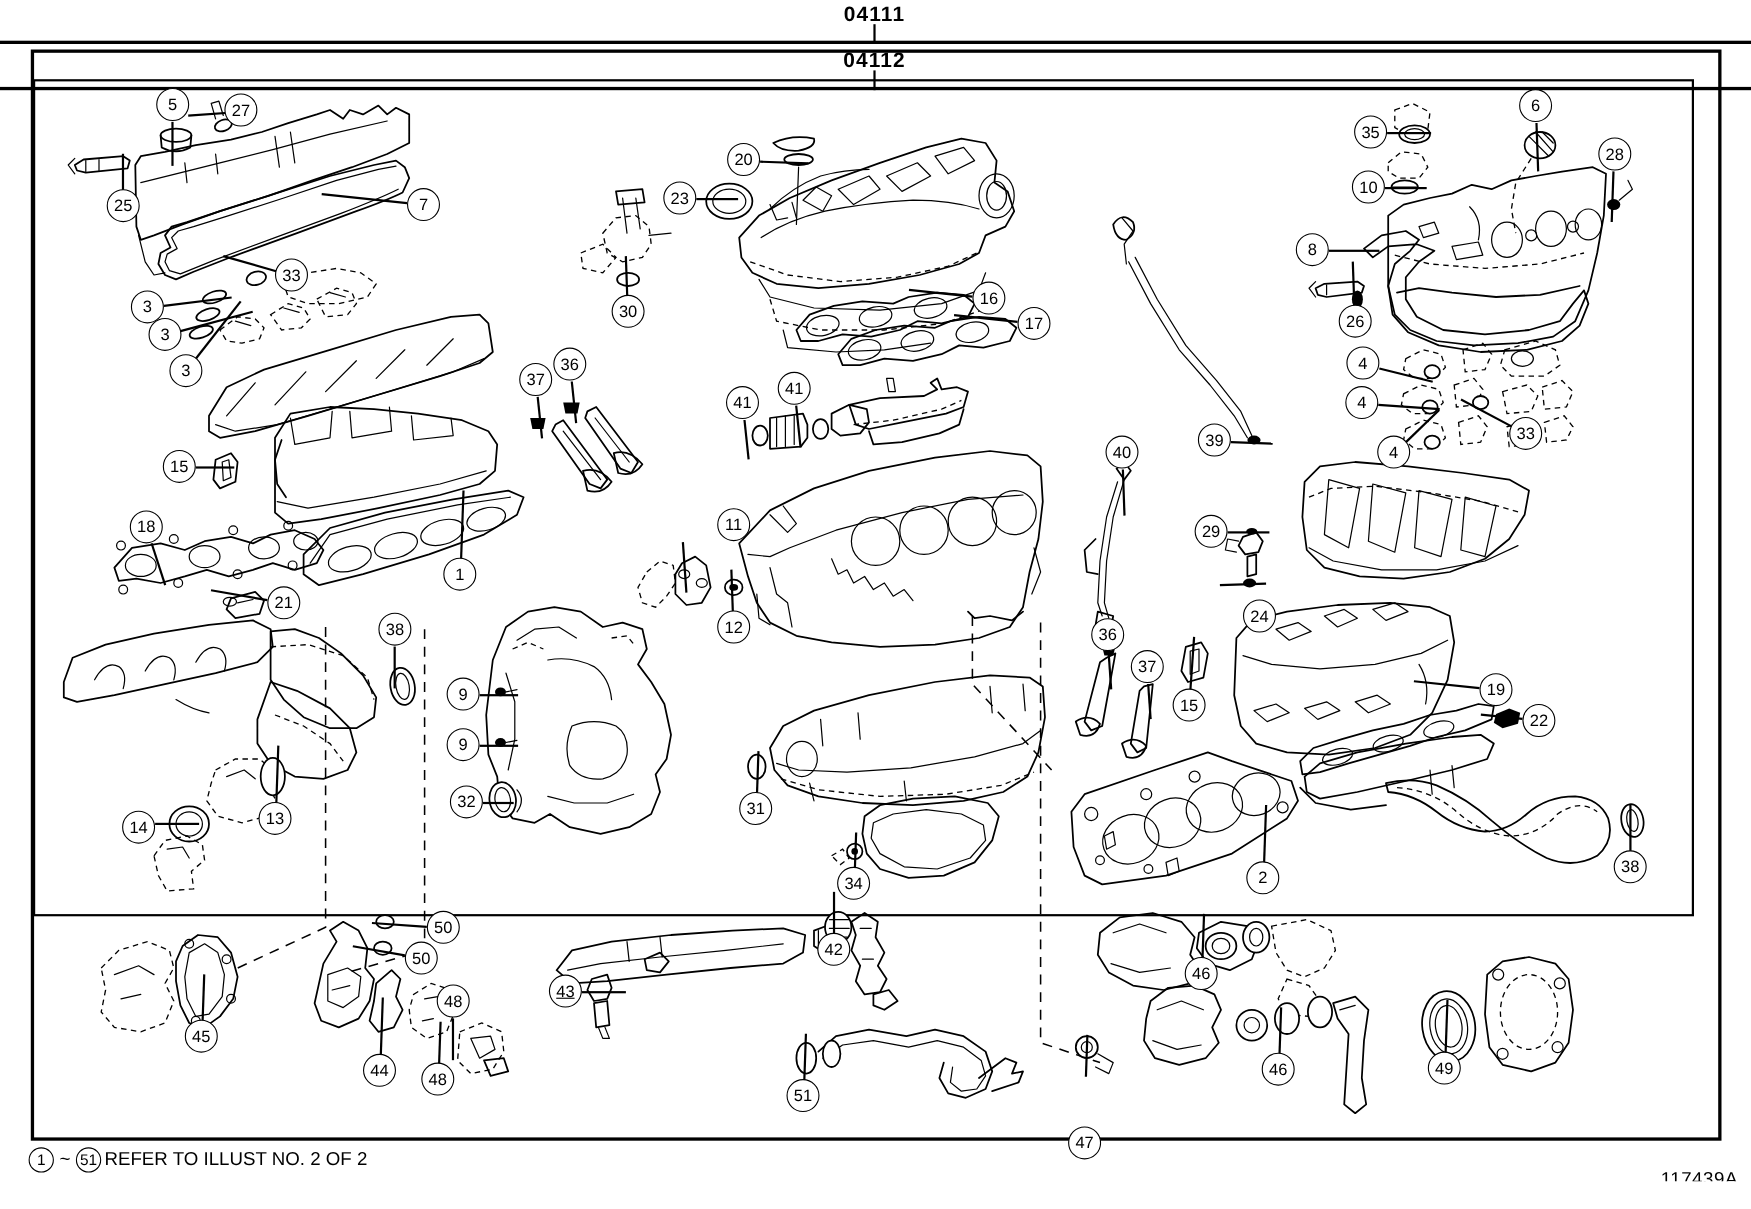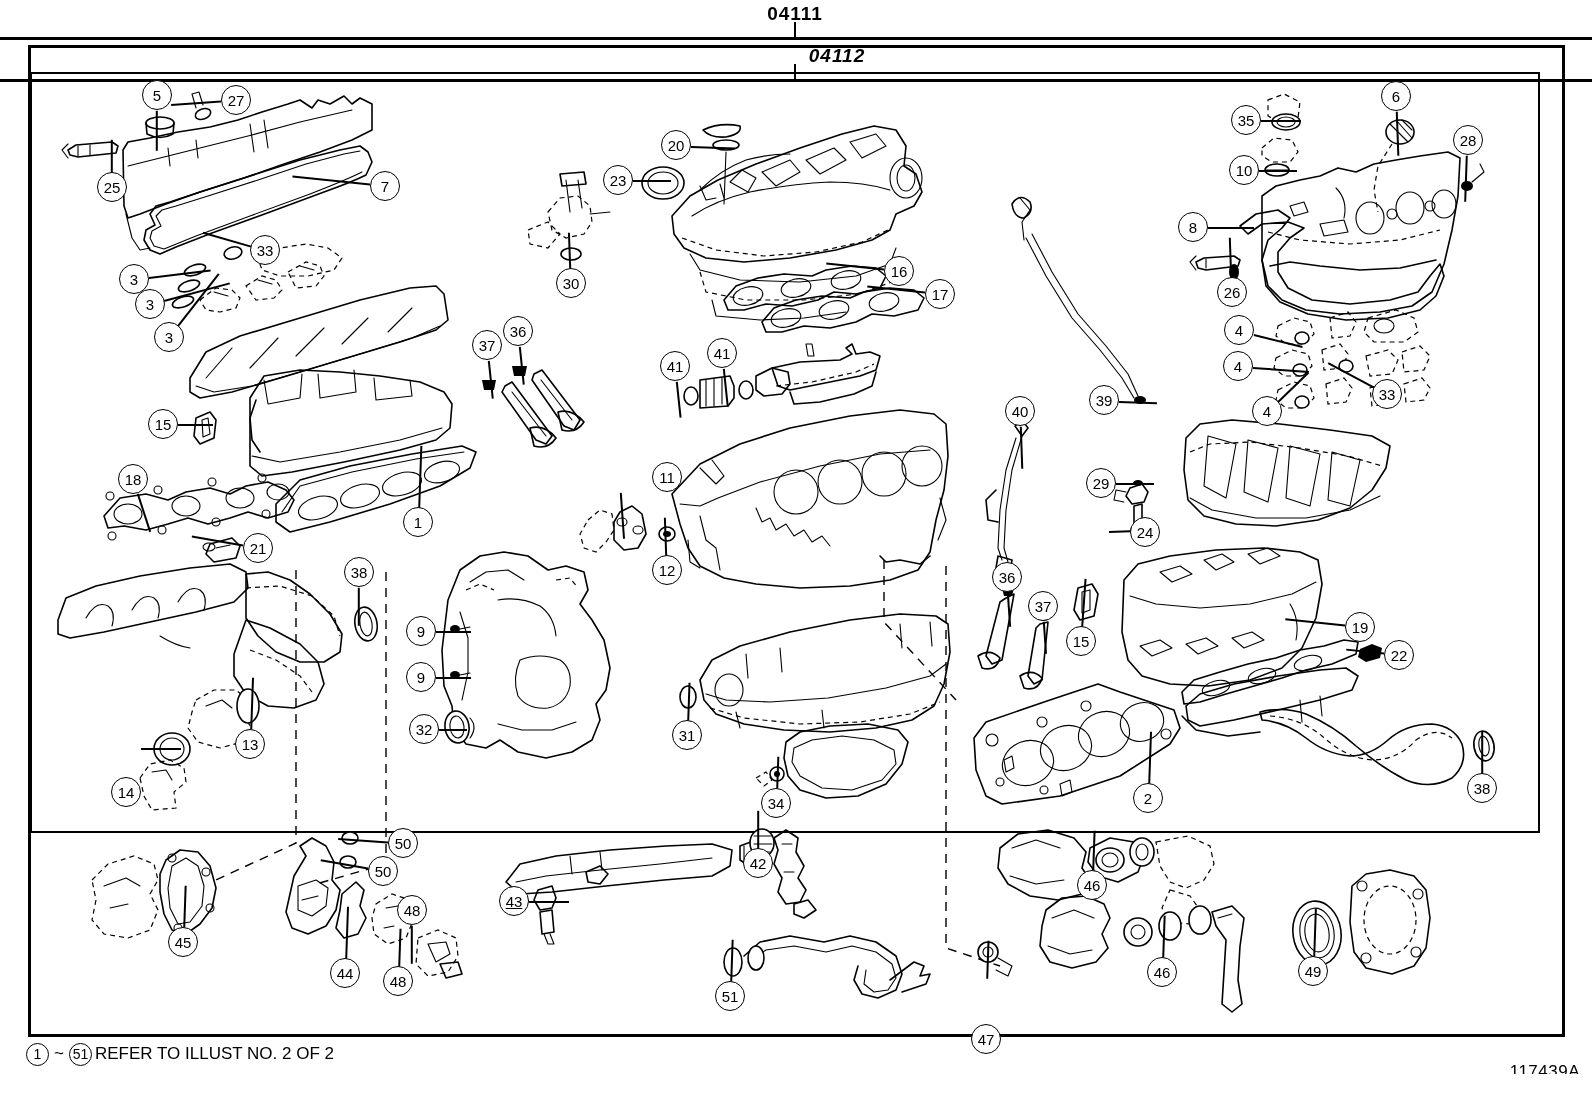--- a/index.html
+++ b/index.html
@@ -23,21 +23,21 @@
   .pn {
     position: absolute;
     font-family: "Liberation Sans", sans-serif;
     font-weight: bold;
     font-size: 19px;
     letter-spacing: 1px;
     text-align: center;
     white-space: nowrap;
   }
   #pn-04111 { left: 735px; top: 3px; width: 120px; }
-  #pn-04112 { left: 777px; top: 45px; width: 120px; font-style: italic; }
+  #pn-04112 { left: 735px; top: 45px; width: 120px; }
 
   .rule {
     position: absolute;
     background: #000;
   }
   
   #rule-1 { left: 0px; top: 37px; width: 1592px; height: 3px; }
   #rule-2 { left: 0px; top: 79px; width: 1592px; height: 3px; }
   
   #tick-1 { left: 794px; top: 22px; width: 2px; height: 18px; }
@@ -725,21 +725,21 @@
     </g>
 
   </svg>
 
   <div id="callout-layer">
       <div class="leader" style="left: 112px; top: 139px; width: 38px; transform: rotate(90deg);"></div>
       <div class="callout" style="left: 112px; top: 124px; margin-top: 48px;">25</div>
       <div class="leader" style="left: 157px; top: 110px; width: 40px; transform: rotate(90deg);"></div>
       <div class="callout" style="left: 157px; top: 95px;">5</div>
       <div class="leader" style="left: 221.037px; top: 101.046px; width: 50px; transform: rotate(176deg);"></div>
-      <div class="callout" style="left: 236px; top: 100px;">27</div>
+      <div class="callout" style="left: 219px; top: 100px;">27</div>
       <div class="leader" style="left: 370.082px; top: 184.432px; width: 78px; transform: rotate(186deg);"></div>
       <div class="callout" style="left: 385px; top: 186px;">7</div>
       <div class="leader" style="left: 250.581px; top: 245.865px; width: 50px; transform: rotate(196deg);"></div>
       <div class="callout" style="left: 265px; top: 250px;">33</div>
       <div class="leader" style="left: 148.888px; top: 277.172px; width: 62px; transform: rotate(353deg);"></div>
       <div class="callout" style="left: 134px; top: 279px;">3</div>
       <div class="leader" style="left: 164.489px; top: 300.118px; width: 68px; transform: rotate(345deg);"></div>
       <div class="callout" style="left: 150px; top: 304px;">3</div>
       <div class="leader" style="left: 178.235px; top: 325.18px; width: 66px; transform: rotate(308deg);"></div>
       <div class="callout" style="left: 169px; top: 337px;">3</div>
@@ -747,21 +747,21 @@
       <div class="callout" style="left: 163px; top: 424px;">15</div>
       <div class="leader" style="left: 137.635px; top: 493.266px; width: 40px; transform: rotate(72deg);"></div>
       <div class="callout" style="left: 133px; top: 479px;">18</div>
       <div class="leader" style="left: 418.523px; top: 507.009px; width: 62px; transform: rotate(272deg);"></div>
       <div class="callout" style="left: 418px; top: 522px;">1</div>
       <div class="leader" style="left: 243.228px; top: 545.395px; width: 52px; transform: rotate(190deg);"></div>
       <div class="callout" style="left: 258px; top: 548px;">21</div>
       <div class="leader" style="left: 359px; top: 587px; width: 38px; transform: rotate(90deg);"></div>
       <div class="callout" style="left: 359px; top: 572px;">38</div>
       <div class="leader" style="left: 141px; top: 748px; width: 40px; transform: rotate(0deg);"></div>
-      <div class="callout" style="left: 126px; top: 792px; text-align: right;">14</div>
+      <div class="callout" style="left: 126px; top: 752px; text-align: right;">14</div>
       <div class="leader" style="left: 250.523px; top: 729.009px; width: 52px; transform: rotate(272deg);"></div>
       <div class="callout" style="left: 250px; top: 744px;">13</div>
       <div class="leader" style="left: 436px; top: 631px; width: 35px; transform: rotate(0deg);"></div>
       <div class="callout" style="left: 421px; top: 631px;">9</div>
       <div class="leader" style="left: 436px; top: 677px; width: 35px; transform: rotate(0deg);"></div>
       <div class="callout" style="left: 421px; top: 677px;">9</div>
       <div class="leader" style="left: 439px; top: 729px; width: 28px; transform: rotate(0deg);"></div>
       <div class="callout" style="left: 424px; top: 729px;">32</div>
       <div class="leader" style="left: 488.568px; top: 359.918px; width: 38px; transform: rotate(84deg);"></div>
       <div class="callout" style="left: 487px; top: 345px;">37</div>
@@ -789,21 +789,21 @@
       <div class="callout" style="left: 687px; top: 735px;">31</div>
       <div class="leader" style="left: 776.523px; top: 788.009px; width: 32px; transform: rotate(272deg);"></div>
       <div class="callout" style="left: 776px; top: 803px;">34</div>
       <div class="leader" style="left: 1020.52px; top: 425.991px; width: 42px; transform: rotate(88deg);"></div>
       <div class="callout" style="left: 1020px; top: 411px;">40</div>
       <div class="leader" style="left: 1118.99px; top: 400.523px; width: 38px; transform: rotate(2deg);"></div>
       <div class="callout" style="left: 1104px; top: 400px;">39</div>
       <div class="leader" style="left: 1116px; top: 483px; width: 38px; transform: rotate(0deg);"></div>
       <div class="callout" style="left: 1101px; top: 483px;">29</div>
       <div class="leader" style="left: 1108.99px; top: 531.477px; width: 42px; transform: rotate(358deg);"></div>
-      <div class="callout" style="left: 1094px; top: 532px; margin-left: 36px;">24</div>
+      <div class="callout" style="left: 1094px; top: 560px; margin-left: 36px;">24</div>
       <div class="leader" style="left: 1008.05px; top: 591.963px; width: 34px; transform: rotate(86deg);"></div>
       <div class="callout" style="left: 1007px; top: 577px;">36</div>
       <div class="leader" style="left: 1044.05px; top: 620.963px; width: 32px; transform: rotate(86deg);"></div>
       <div class="callout" style="left: 1043px; top: 606px;">37</div>
       <div class="leader" style="left: 1082.05px; top: 626.037px; width: 48px; transform: rotate(274deg);"></div>
       <div class="callout" style="left: 1081px; top: 641px;">15</div>
       <div class="leader" style="left: 1148.52px; top: 783.009px; width: 52px; transform: rotate(272deg);"></div>
       <div class="callout" style="left: 1148px; top: 798px;">2</div>
       <div class="leader" style="left: 1345.08px; top: 625.432px; width: 60px; transform: rotate(186deg);"></div>
       <div class="callout" style="left: 1360px; top: 627px;">19</div>

